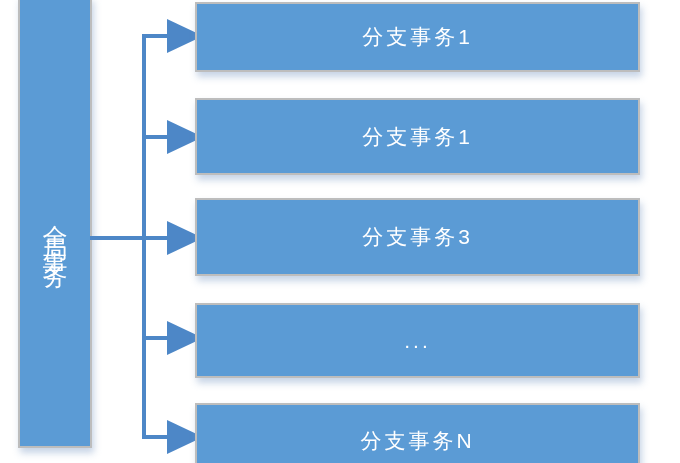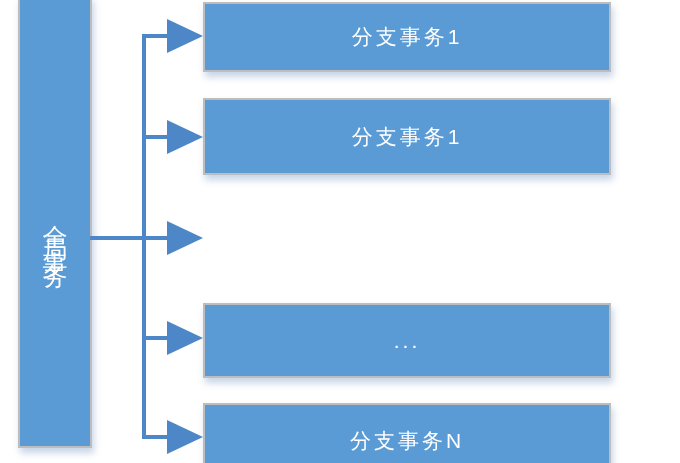--- a/index.html
+++ b/index.html
@@ -34,22 +34,22 @@
   }
   .root-label {
     writing-mode: vertical-rl;
     text-orientation: upright;
     font-size: 25px;
     letter-spacing: 13px;
     line-height: 1;
     margin-top: 18px;
   }
   .branch {
-    left: 203px;
-    width: 408px;
+    left: 195px;
+    width: 445px;
   }
   .branch-label {
     font-size: 21px;
     letter-spacing: 3px;
   }
   .b1 { top: 2px;   height: 70px; }
   .b2 { top: 98px;  height: 77px; }
   .b3 { top: 198px; height: 78px; }
   .b4 { top: 303px; height: 75px; }
   .b5 { top: 403px; height: 75px; }
@@ -107,20 +107,23 @@
   <div class="arrowhead a5"></div>
 
   <div class="node branch b1">
     <span class="branch-label">分支事务1</span>
   </div>
 
   <div class="node branch b2">
     <span class="branch-label">分支事务1</span>
   </div>
 
+  <div class="node branch b3">
+    <span class="branch-label">分支事务3</span>
+  </div>
 
   <div class="node branch b4">
     <span class="branch-label">...</span>
   </div>
 
   <div class="node branch b5">
     <span class="branch-label">分支事务N</span>
   </div>
 
 </div>

